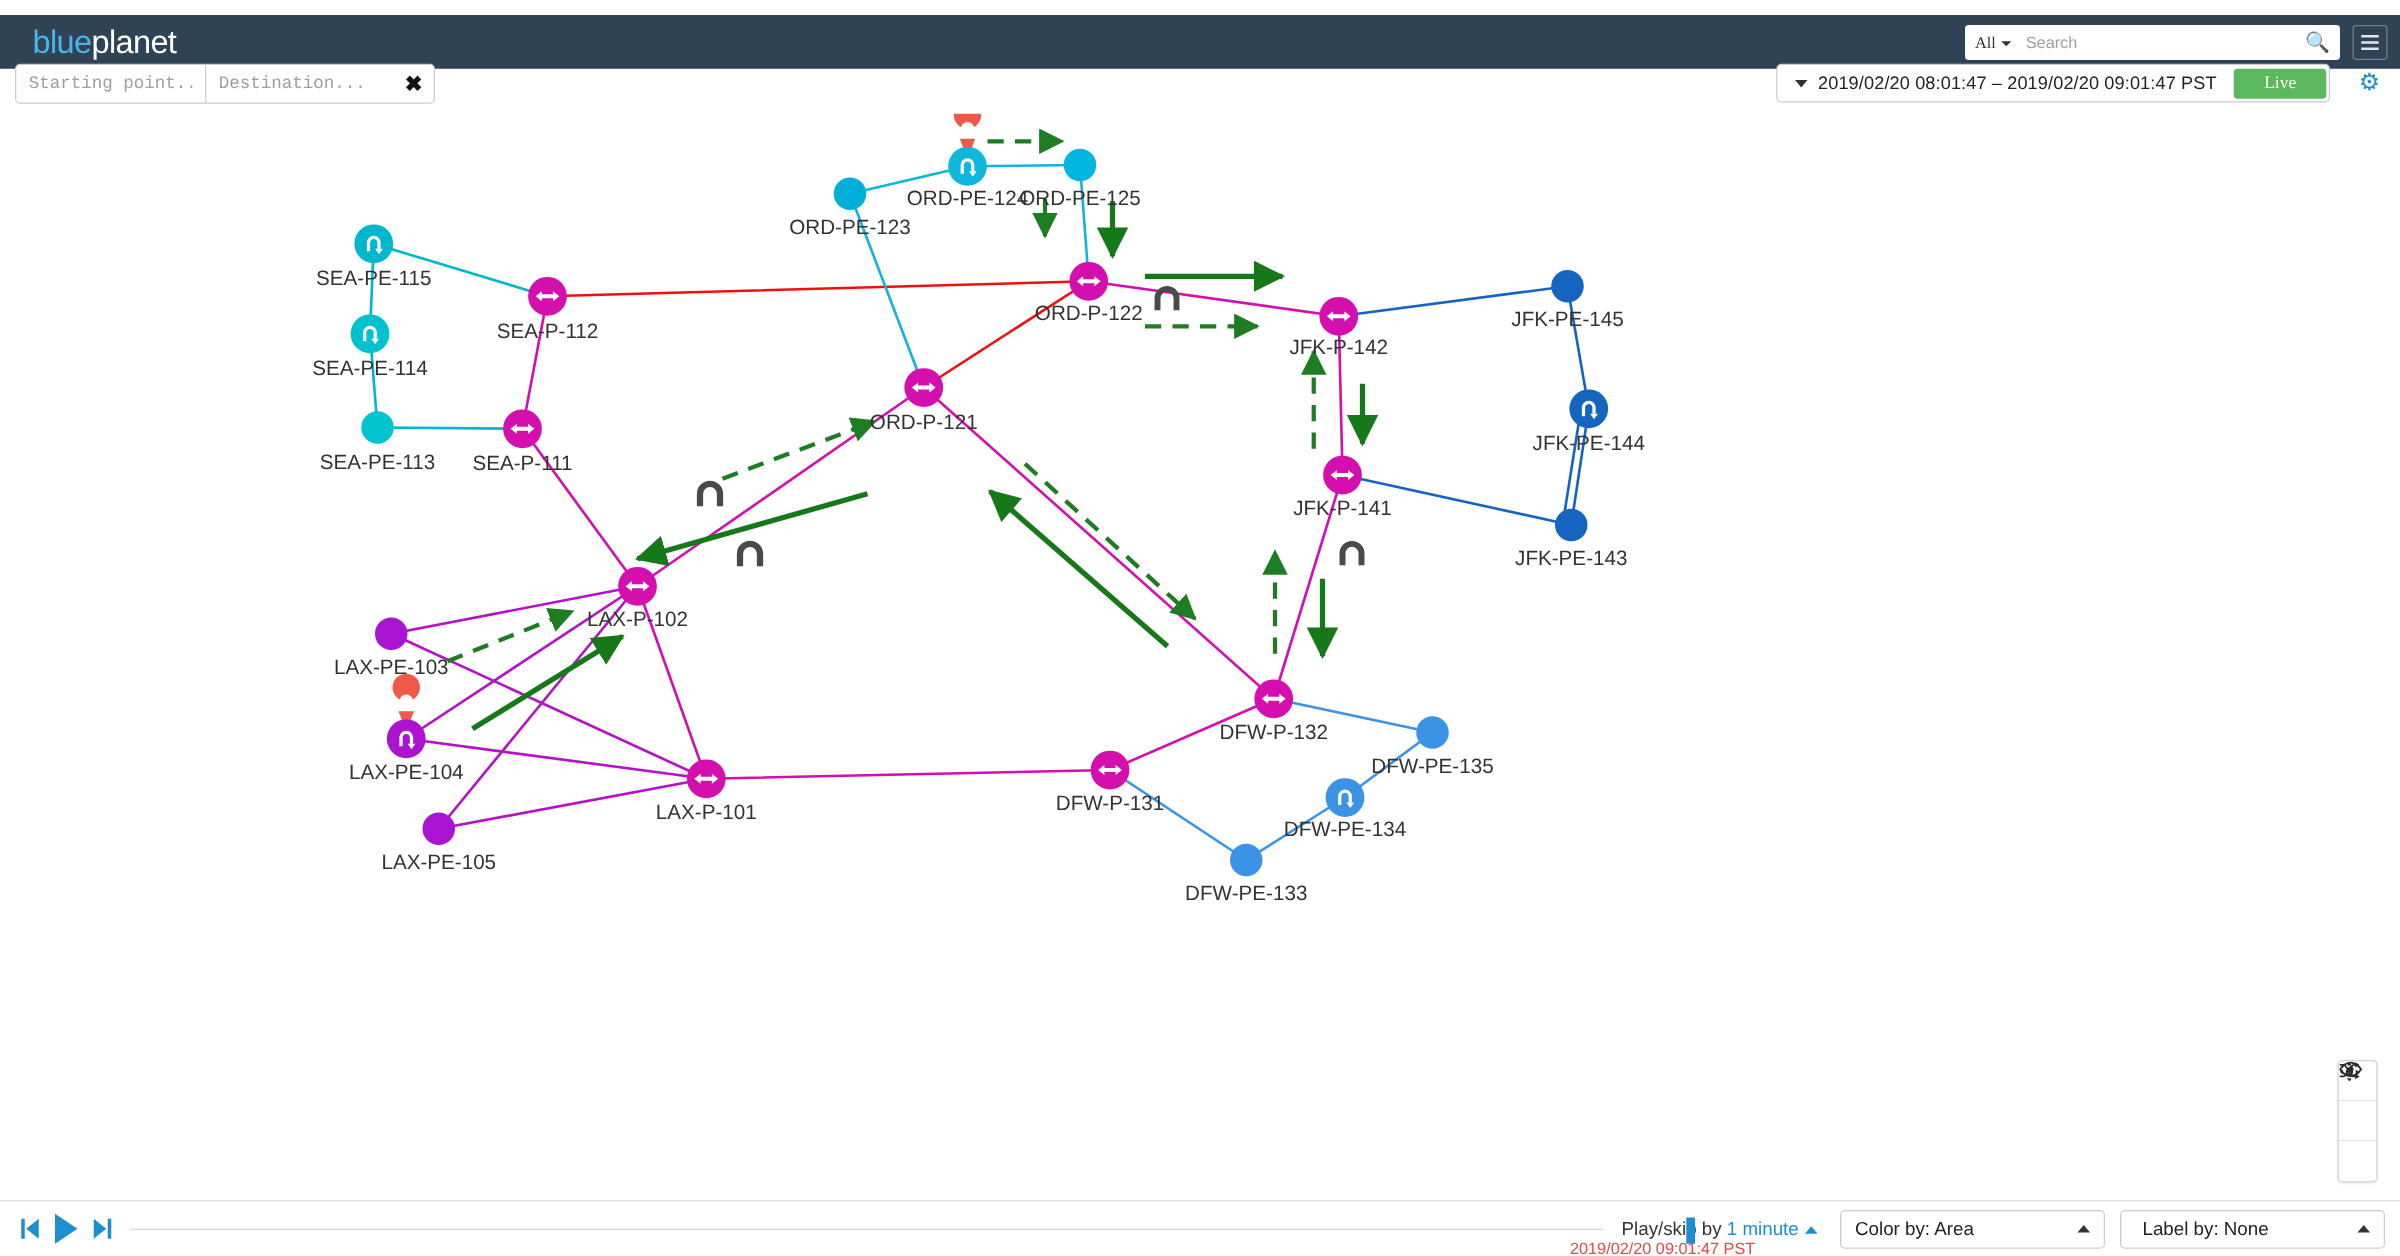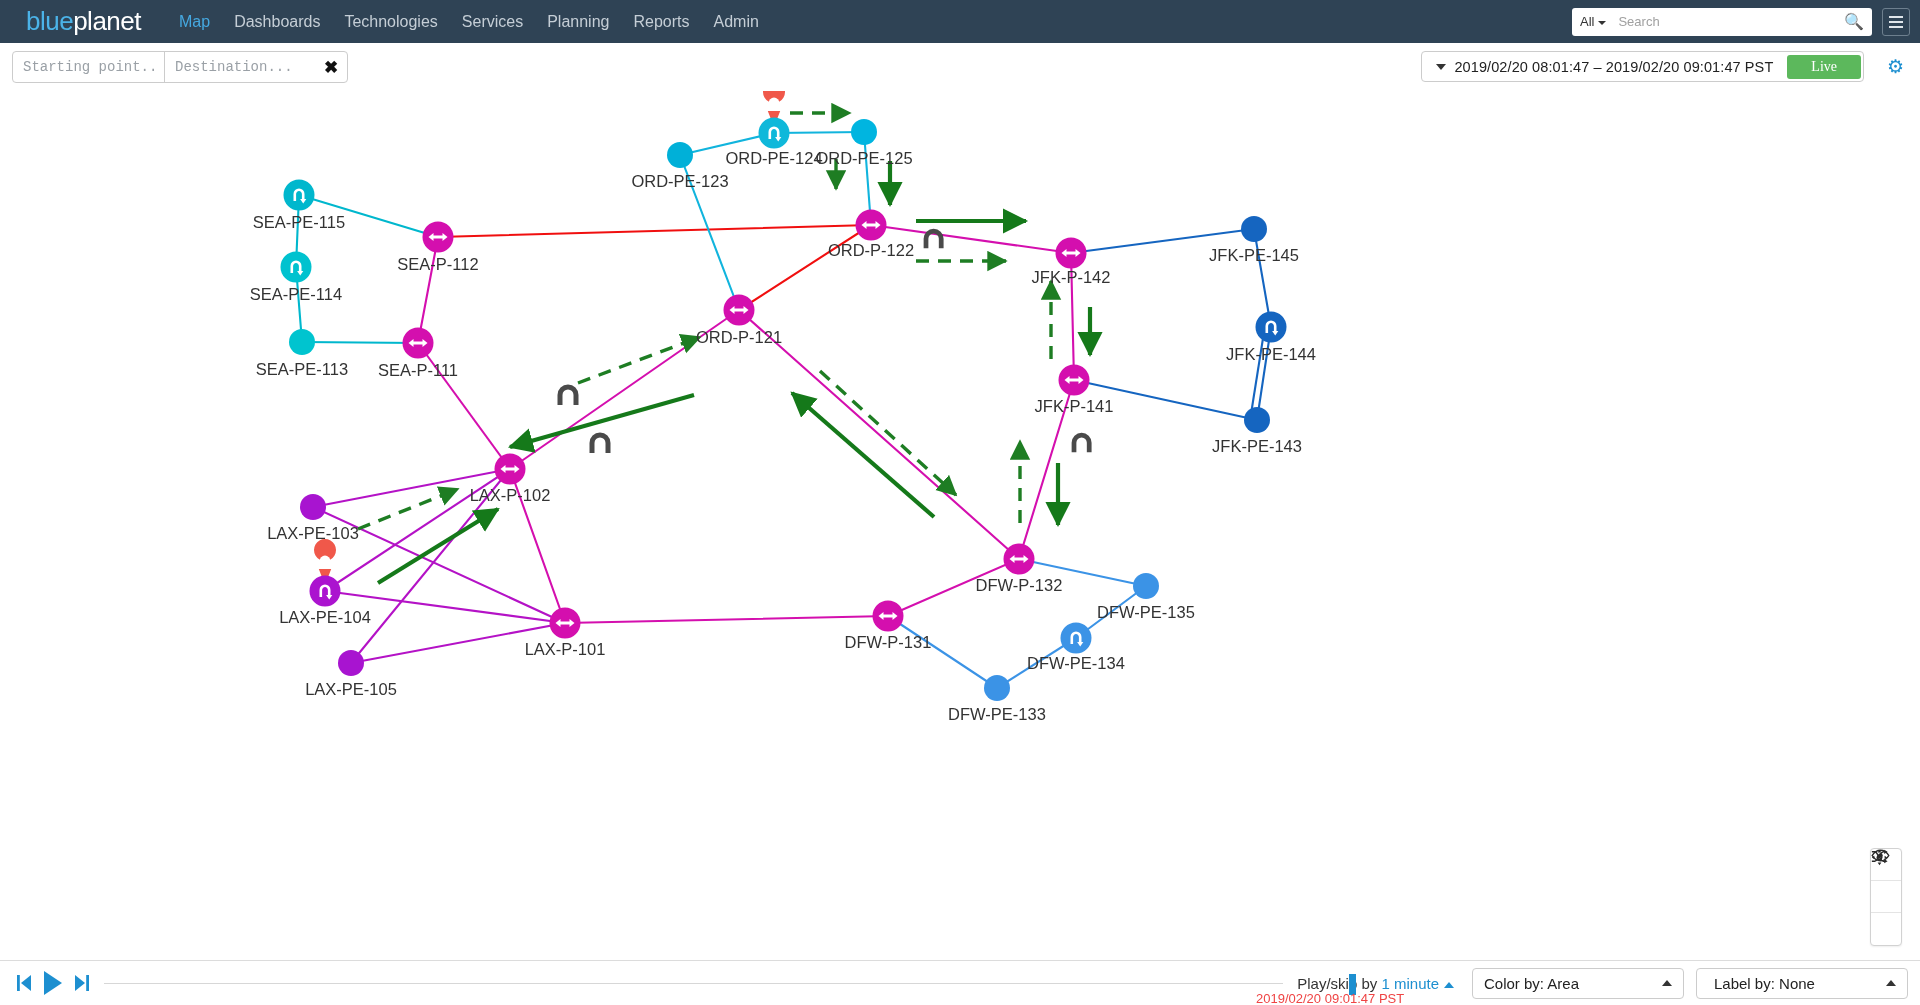--- a/index.html
+++ b/index.html
@@ -6,21 +6,21 @@
   html, body {
     margin: 0; padding: 0;
     width: 1920px; height: 1005px;
     overflow: hidden;
     background: #ffffff;
     font-family: "Liberation Sans", sans-serif;
   }
 
   
   #topnav {
-    position: absolute; left: 0; top: 0; width: 1920px; height: 43px;
+    position: absolute; left: 0; top: 12px; width: 1920px; height: 43px;
     background: #2f4355;
     display: flex; align-items: center;
   }
   #brand {
     margin-left: 26px; margin-right: 26px;
     font-size: 26px; letter-spacing: -0.5px; white-space: nowrap;
   }
   #brand .b1 { color: #4bb3e8; font-weight: 400; }
   #brand .b2 { color: #ffffff; font-weight: 400; }
   .navitem {
@@ -30,21 +30,21 @@
   .navitem.active { color: #45a8e0; }
 
   #nav-right {
     position: absolute; right: 10px; top: 0; height: 43px;
     display: flex; align-items: center; gap: 10px;
   }
   #searchbox {
     width: 300px; height: 28px; background: #fff; border-radius: 3px;
     display: flex; align-items: center; padding: 0 8px;
   }
-  #search-scope { font-size: 13px; color: #333; white-space: nowrap; }
+  #search-scope { font-size: 13px; color: #333; white-space: nowrap; font-family: Liberation Serif, serif; }
   #search-scope .caret {
     display: inline-block; border-left: 4px solid transparent;
     border-right: 4px solid transparent; border-top: 4px solid #333;
     margin-left: 4px; vertical-align: middle;
   }
   #search-input {
     flex: 1; border: none; outline: none; font-size: 13px;
     margin-left: 10px; color: #ef4444; font-family: "Liberation Sans", sans-serif;
     background: transparent;
   }
@@ -172,29 +172,20 @@
     border-right: 5px solid transparent; border-bottom: 6px solid #333;
   }
 </style>
 </head>
 <body>
 
 <div id="topnav">
   <div id="brand">
     <span class="b1">blue</span><span class="b2">planet</span>
   </div>
-  <div id="navitems" style="display: flex;">
-      <div class="navitem active">Map</div>
-      <div class="navitem">Dashboards</div>
-      <div class="navitem">Technologies</div>
-      <div class="navitem">Services</div>
-      <div class="navitem">Planning</div>
-      <div class="navitem">Reports</div>
-      <div class="navitem">Admin</div>
-    </div>
 
   <div id="nav-right">
     <div id="searchbox">
       <span id="search-scope"><span>All</span><span class="caret"></span></span>
       <input id="search-input" type="text" placeholder="Search" style="">
       <span id="search-icon">🔍</span>
     </div>
     <div id="hamburger">
       <span></span>
       <span></span>

